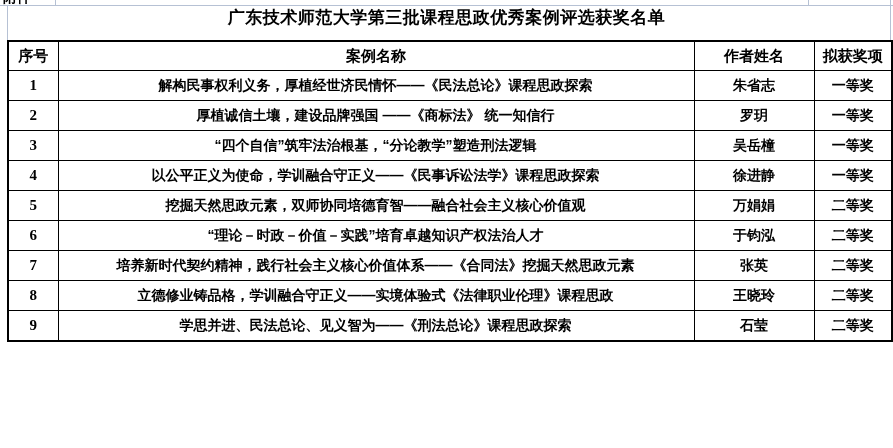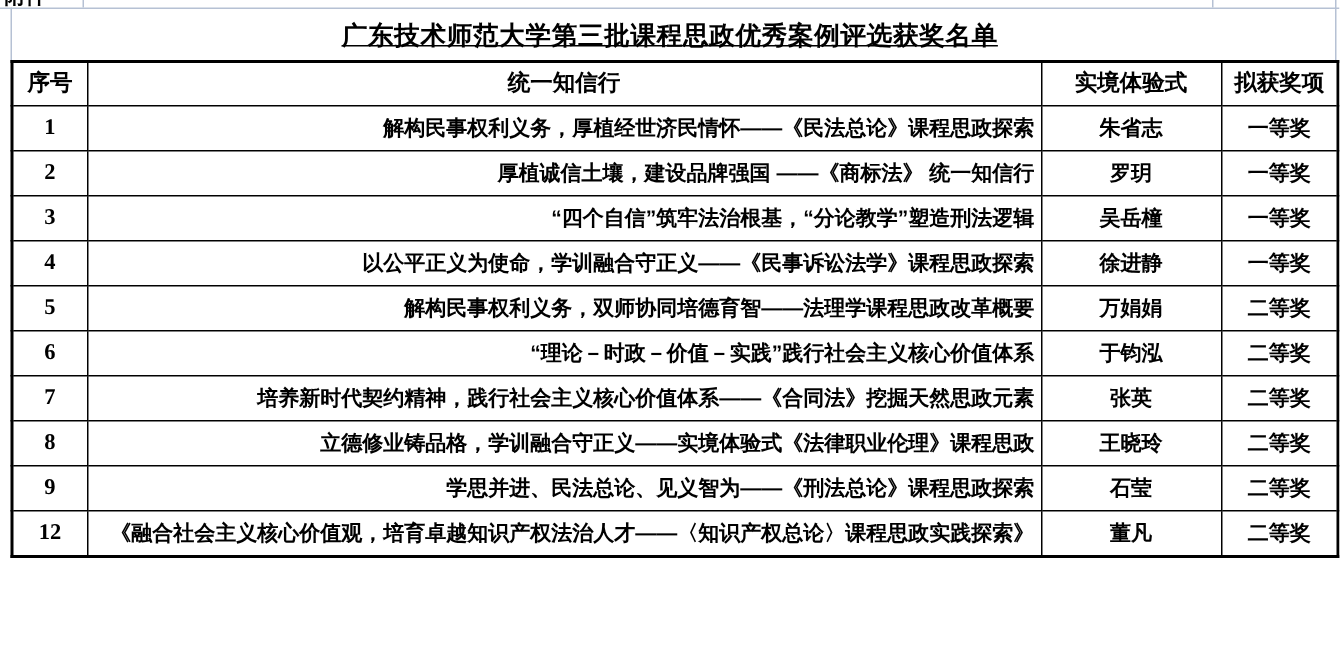--- a/index.html
+++ b/index.html
@@ -33,23 +33,21 @@
     background: #b6c1d4;
   }
   .gv-a { left: 55px;  top: 0; height: 5px; }
   .gv-b { left: 808px; top: 0; height: 5px; }
   .gv-c { left: 890px; top: 0; height: 40px; z-index: 0; }
   .gv-d { left: 7px;   top: 5px; height: 35px; }
   
   .title-row {
     height: 34px;
     display: flex;
-    align-items: center;
     justify-content: center;
-    text-decoration: underline;
   }
   .title-row span {
     font-size: 17px;
     font-weight: bold;
     letter-spacing: 0.5px;
   }
   
   table {
     border-collapse: collapse;
     table-layout: fixed;
@@ -72,21 +70,21 @@
     line-height: 1.35;
     margin-left: 33px;
   }
   th { height: 28px; text-align: center; font-size: 15px; }
   td { height: 27px; text-align: center; }
   td.cell-no {
     font-family: "Liberation Serif", serif;
     font-size: 15px;
   }
   td.cell-case {
-    text-align: right;
+    text-align: center;
     padding: 1px 4px 1px 3px;
   }
 </style>
 </head>
 <body>
 
 <div class="top-strip">
   <span class="clipped-text">附件</span>
   <div class="grid-v gv-a"></div>
   <div class="grid-v gv-b"></div>
@@ -102,22 +100,22 @@
 <table>
   <colgroup>
     <col class="c-no">
       <col class="c-case">
       <col class="c-author">
       <col class="c-award">
   </colgroup>
   <thead>
     <tr id="header-row">
         <th>序号</th>
-        <th>统一知信行</th>
-        <th>实境体验式</th>
+        <th>案例名称</th>
+        <th>作者姓名</th>
         <th>拟获奖项</th>
       </tr>
   </thead>
   <tbody id="table-body">
       <tr>
         <td class="cell-no">1</td>
         <td class="cell-case">解构民事权利义务，厚植经世济民情怀——《民法总论》课程思政探索</td>
         <td class="cell-author">朱省志</td>
         <td class="cell-award">一等奖</td>
       </tr>
@@ -134,27 +132,27 @@
         <td class="cell-award">一等奖</td>
       </tr>
       <tr>
         <td class="cell-no">4</td>
         <td class="cell-case">以公平正义为使命，学训融合守正义——《民事诉讼法学》课程思政探索</td>
         <td class="cell-author">徐进静</td>
         <td class="cell-award">一等奖</td>
       </tr>
       <tr>
         <td class="cell-no">5</td>
-        <td class="cell-case">解构民事权利义务，双师协同培德育智——法理学课程思政改革概要</td>
+        <td class="cell-case">挖掘天然思政元素，双师协同培德育智——融合社会主义核心价值观</td>
         <td class="cell-author">万娟娟</td>
         <td class="cell-award">二等奖</td>
       </tr>
       <tr>
         <td class="cell-no">6</td>
-        <td class="cell-case">“理论－时政－价值－实践”践行社会主义核心价值体系</td>
+        <td class="cell-case">“理论－时政－价值－实践”培育卓越知识产权法治人才</td>
         <td class="cell-author">于钧泓</td>
         <td class="cell-award">二等奖</td>
       </tr>
       <tr>
         <td class="cell-no">7</td>
         <td class="cell-case">培养新时代契约精神，践行社会主义核心价值体系——《合同法》挖掘天然思政元素</td>
         <td class="cell-author">张英</td>
         <td class="cell-award">二等奖</td>
       </tr>
       <tr>
@@ -162,20 +160,14 @@
         <td class="cell-case">立德修业铸品格，学训融合守正义——实境体验式《法律职业伦理》课程思政</td>
         <td class="cell-author">王晓玲</td>
         <td class="cell-award">二等奖</td>
       </tr>
       <tr>
         <td class="cell-no">9</td>
         <td class="cell-case">学思并进、民法总论、见义智为——《刑法总论》课程思政探索</td>
         <td class="cell-author">石莹</td>
         <td class="cell-award">二等奖</td>
       </tr>
-      <tr>
-        <td class="cell-no">12</td>
-        <td class="cell-case">《融合社会主义核心价值观，培育卓越知识产权法治人才——〈知识产权总论〉课程思政实践探索》</td>
-        <td class="cell-author">董凡</td>
-        <td class="cell-award">二等奖</td>
-      </tr>
     </tbody>
 </table>
 
 </body></html>

